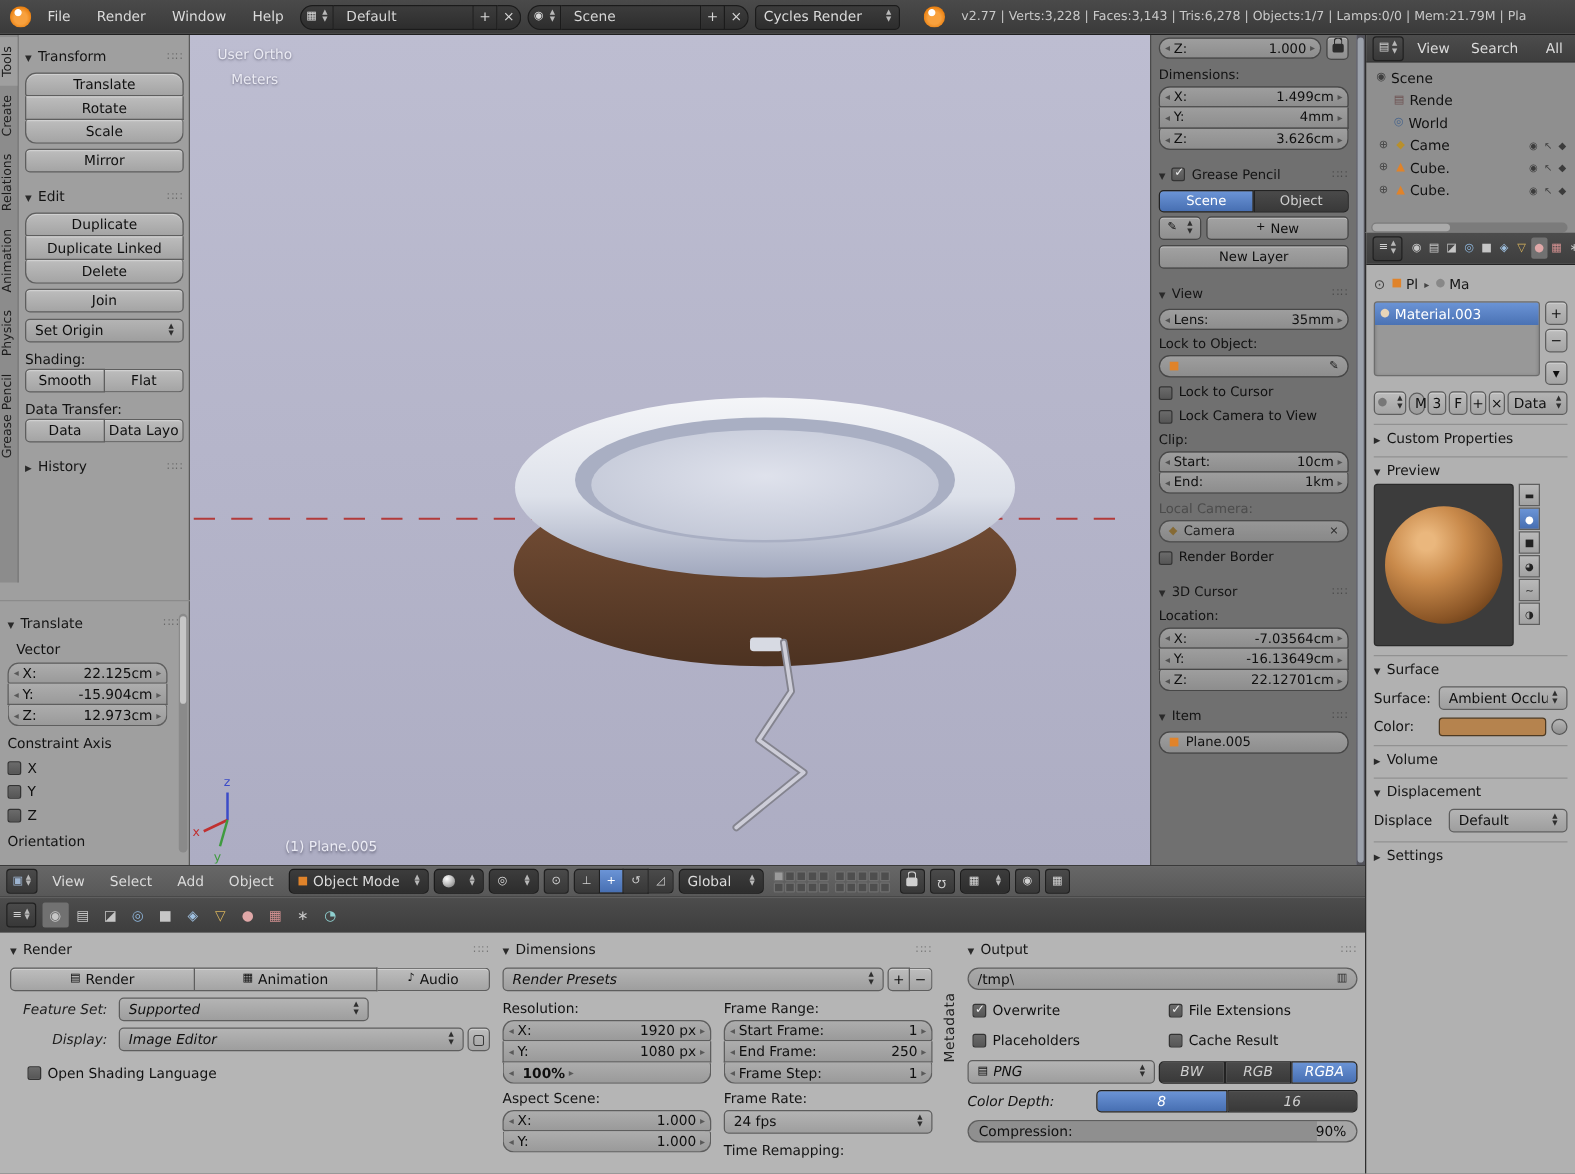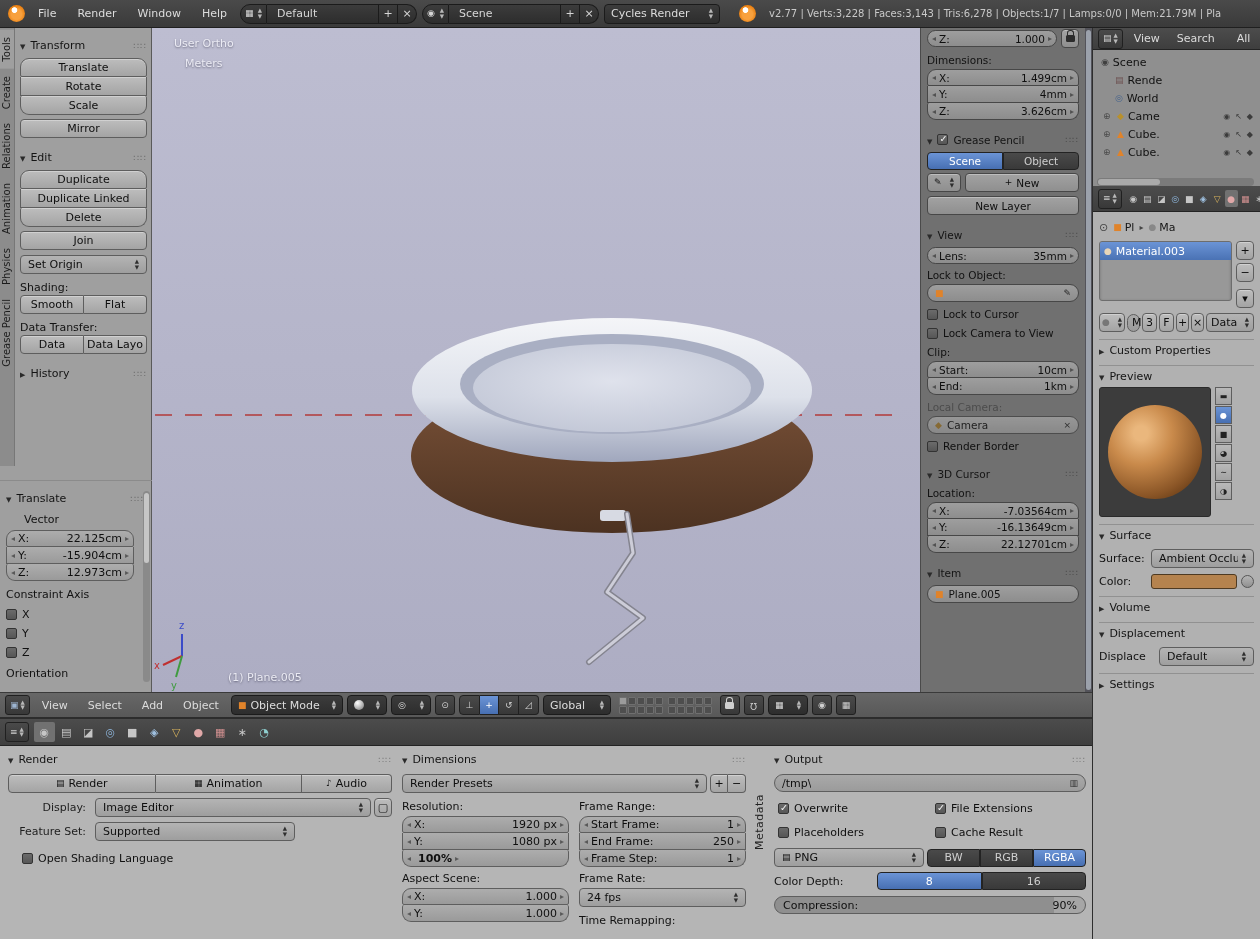--- a/index.html
+++ b/index.html
@@ -188,21 +188,21 @@
              border:1px solid #555; flex:0 0 auto; }
 
   #botprops { position:absolute; left:0; top:718px; width:1092px; height:221px; background:#b5b5b5;
               border-top:1px solid #2c2c2c; }
   #botprops .ehdr { height:27px; }
   .pbbody { position:relative; height:193px; overflow:hidden; color:#1a1a1a; }
   .col { position:absolute; top:4px; }
   #colRender { left:8px; width:384px; }
   #colDim { left:402px; width:344px; }
   #colOut { left:774px; width:312px; }
-  .frow { display:flex; align-items:center; gap:3px; margin-top:5px; }
+  .frow { display:flex; align-items:center; gap:3px; margin-top:5px;font-style:italic; }
   .flab { width:84px; text-align:right; padding-right:6px; color:#1e1e1e; flex:0 0 auto; }
   .rowbtns { margin-top:5px; }
   .dimcols { display:flex; gap:10px; margin-top:6px; }
   .dcol { flex:1; }
   .dcol .lab { margin-bottom:2px; }
   .chkgrid { display:grid; grid-template-columns:1fr 1fr; gap:5px 6px; margin-top:8px; padding-left:4px; }
   .lslider { display:flex; align-items:center; height:18px; padding:0 8px; border:1px solid #5e5e5e;
              border-radius:9px; color:#0f0f0f;
              background:linear-gradient(to right,#8f8f8f 0 90%,#a6a6a6 90%); margin-top:6px; }
   .vtab2 { position:absolute; left:753px; top:26px; writing-mode:vertical-rl; transform:rotate(180deg);
@@ -310,21 +310,21 @@
         <span class="grip"></span>
       </div>
     </div>
 
     <div id="operator">
       <div class="phdr">
         <span class="tri"></span>
         <span>Translate</span>
         <span class="grip"></span>
       </div>
-      <div class="lab" style="margin:4px 18px 3px">Vector</div>
+      <div class="lab" style="margin:4px 7px 3px">Vector</div>
       <div class="vstack">
         <div class="lnum">
           <span class="lbl">X:</span>
           <span class="val">22.125cm</span>
         </div>
         <div class="lnum">
           <span class="lbl">Y:</span>
           <span class="val">-15.904cm</span>
         </div>
         <div class="lnum">
@@ -840,33 +840,33 @@
           <div class="lbtn">
             <span class="gi">▦</span>
             <span>Animation</span>
           </div>
           <div class="lbtn w90">
             <span class="gi">♪</span>
             <span>Audio</span>
           </div>
         </div>
         <div class="frow">
+          <span class="flab">Feature Set:</span>
+          <div class="lmenu w200">
+            <span class="tx">Supported</span>
+            <span class="ud dark"></span>
+          </div>
+        </div>
+        <div class="frow">
           <span class="flab">Display:</span>
           <div class="lmenu flex1">
             <span class="tx">Image Editor</span>
             <span class="ud dark"></span>
           </div>
           <div class="lbtn sq">▢</div>
-        </div>
-        <div class="frow">
-          <span class="flab">Feature Set:</span>
-          <div class="lmenu w200">
-            <span class="tx">Supported</span>
-            <span class="ud dark"></span>
-          </div>
         </div>
         <div class="chkrow osl">
           <span class="chk"></span>
           <span>Open Shading Language</span>
         </div>
       </div>
 
       <div class="col" id="colDim">
         <div class="phdr">
           <span class="tri"></span>

